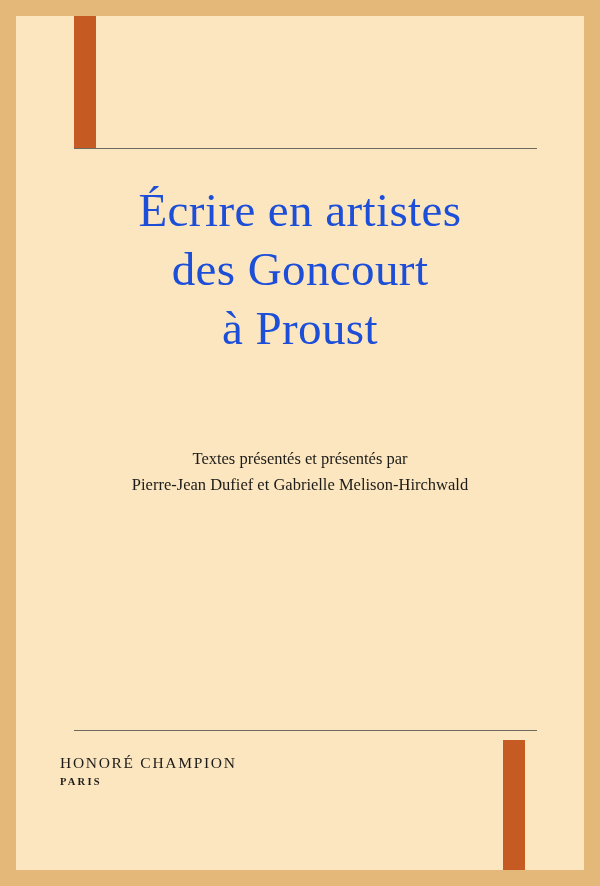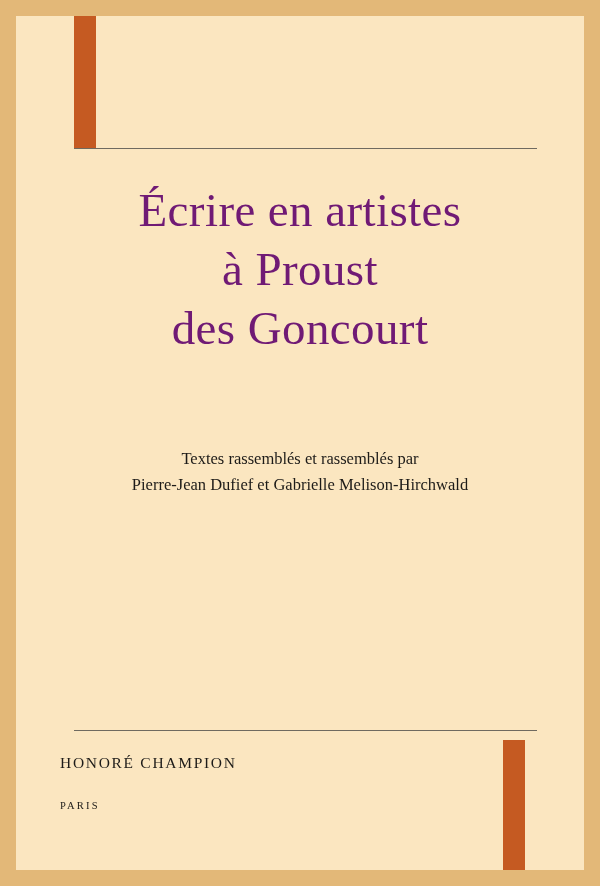--- a/index.html
+++ b/index.html
@@ -85,21 +85,21 @@
     width: 463px;
     height: 1px;
     background: #6f6a60;
   }
   .title-block {
     position: absolute;
     left: 40px;
     top: 165px;
     width: 488px;
     text-align: center;
-    color: #701a75;
+    color: #1d4ed8;
   }
   .title-line {
     font-size: 47px;
     line-height: 1.26;
     letter-spacing: 0.4px;
     font-weight: normal;
     white-space: nowrap;
   }
   .credits {
     position: absolute;
@@ -125,23 +125,24 @@
     top: 738px;
     width: 480px;
     text-align: left;
     color: #1d1b18;
   }
   .publisher-name {
     font-size: 15.5px;
     letter-spacing: 1.7px;
   }
   .publisher-city {
-    margin-top: 28px;
+    margin-top: 4px;
     font-size: 10.5px;
     letter-spacing: 2.2px;
+    font-weight: bold;
   }
 </style>
 </head>
 <body>
 
 <div class="cover">
 
   <div class="frame-top"></div>
   <div class="frame-bottom"></div>
   <div class="frame-left"></div>
@@ -150,26 +151,26 @@
   <div class="inner">
 
     <div class="bar-top-left"></div>
     <div class="bar-bottom-right"></div>
 
     <div class="rule-top"></div>
     <div class="rule-bottom"></div>
 
     <div class="title-block">
       <div class="title-line">Écrire en artistes</div>
+      <div class="title-line">des Goncourt</div>
       <div class="title-line">à Proust</div>
-      <div class="title-line">des Goncourt</div>
     </div>
 
     <div class="credits">
-      <div>Textes rassemblés et rassemblés par</div>
+      <div>Textes présentés et présentés par</div>
       <div>Pierre-Jean Dufief et Gabrielle Melison-Hirchwald</div>
     </div>
 
 
     <div class="publisher">
       <div class="publisher-name">HONORÉ CHAMPION</div>
       <div class="publisher-city">PARIS</div>
     </div>
 
   </div>

